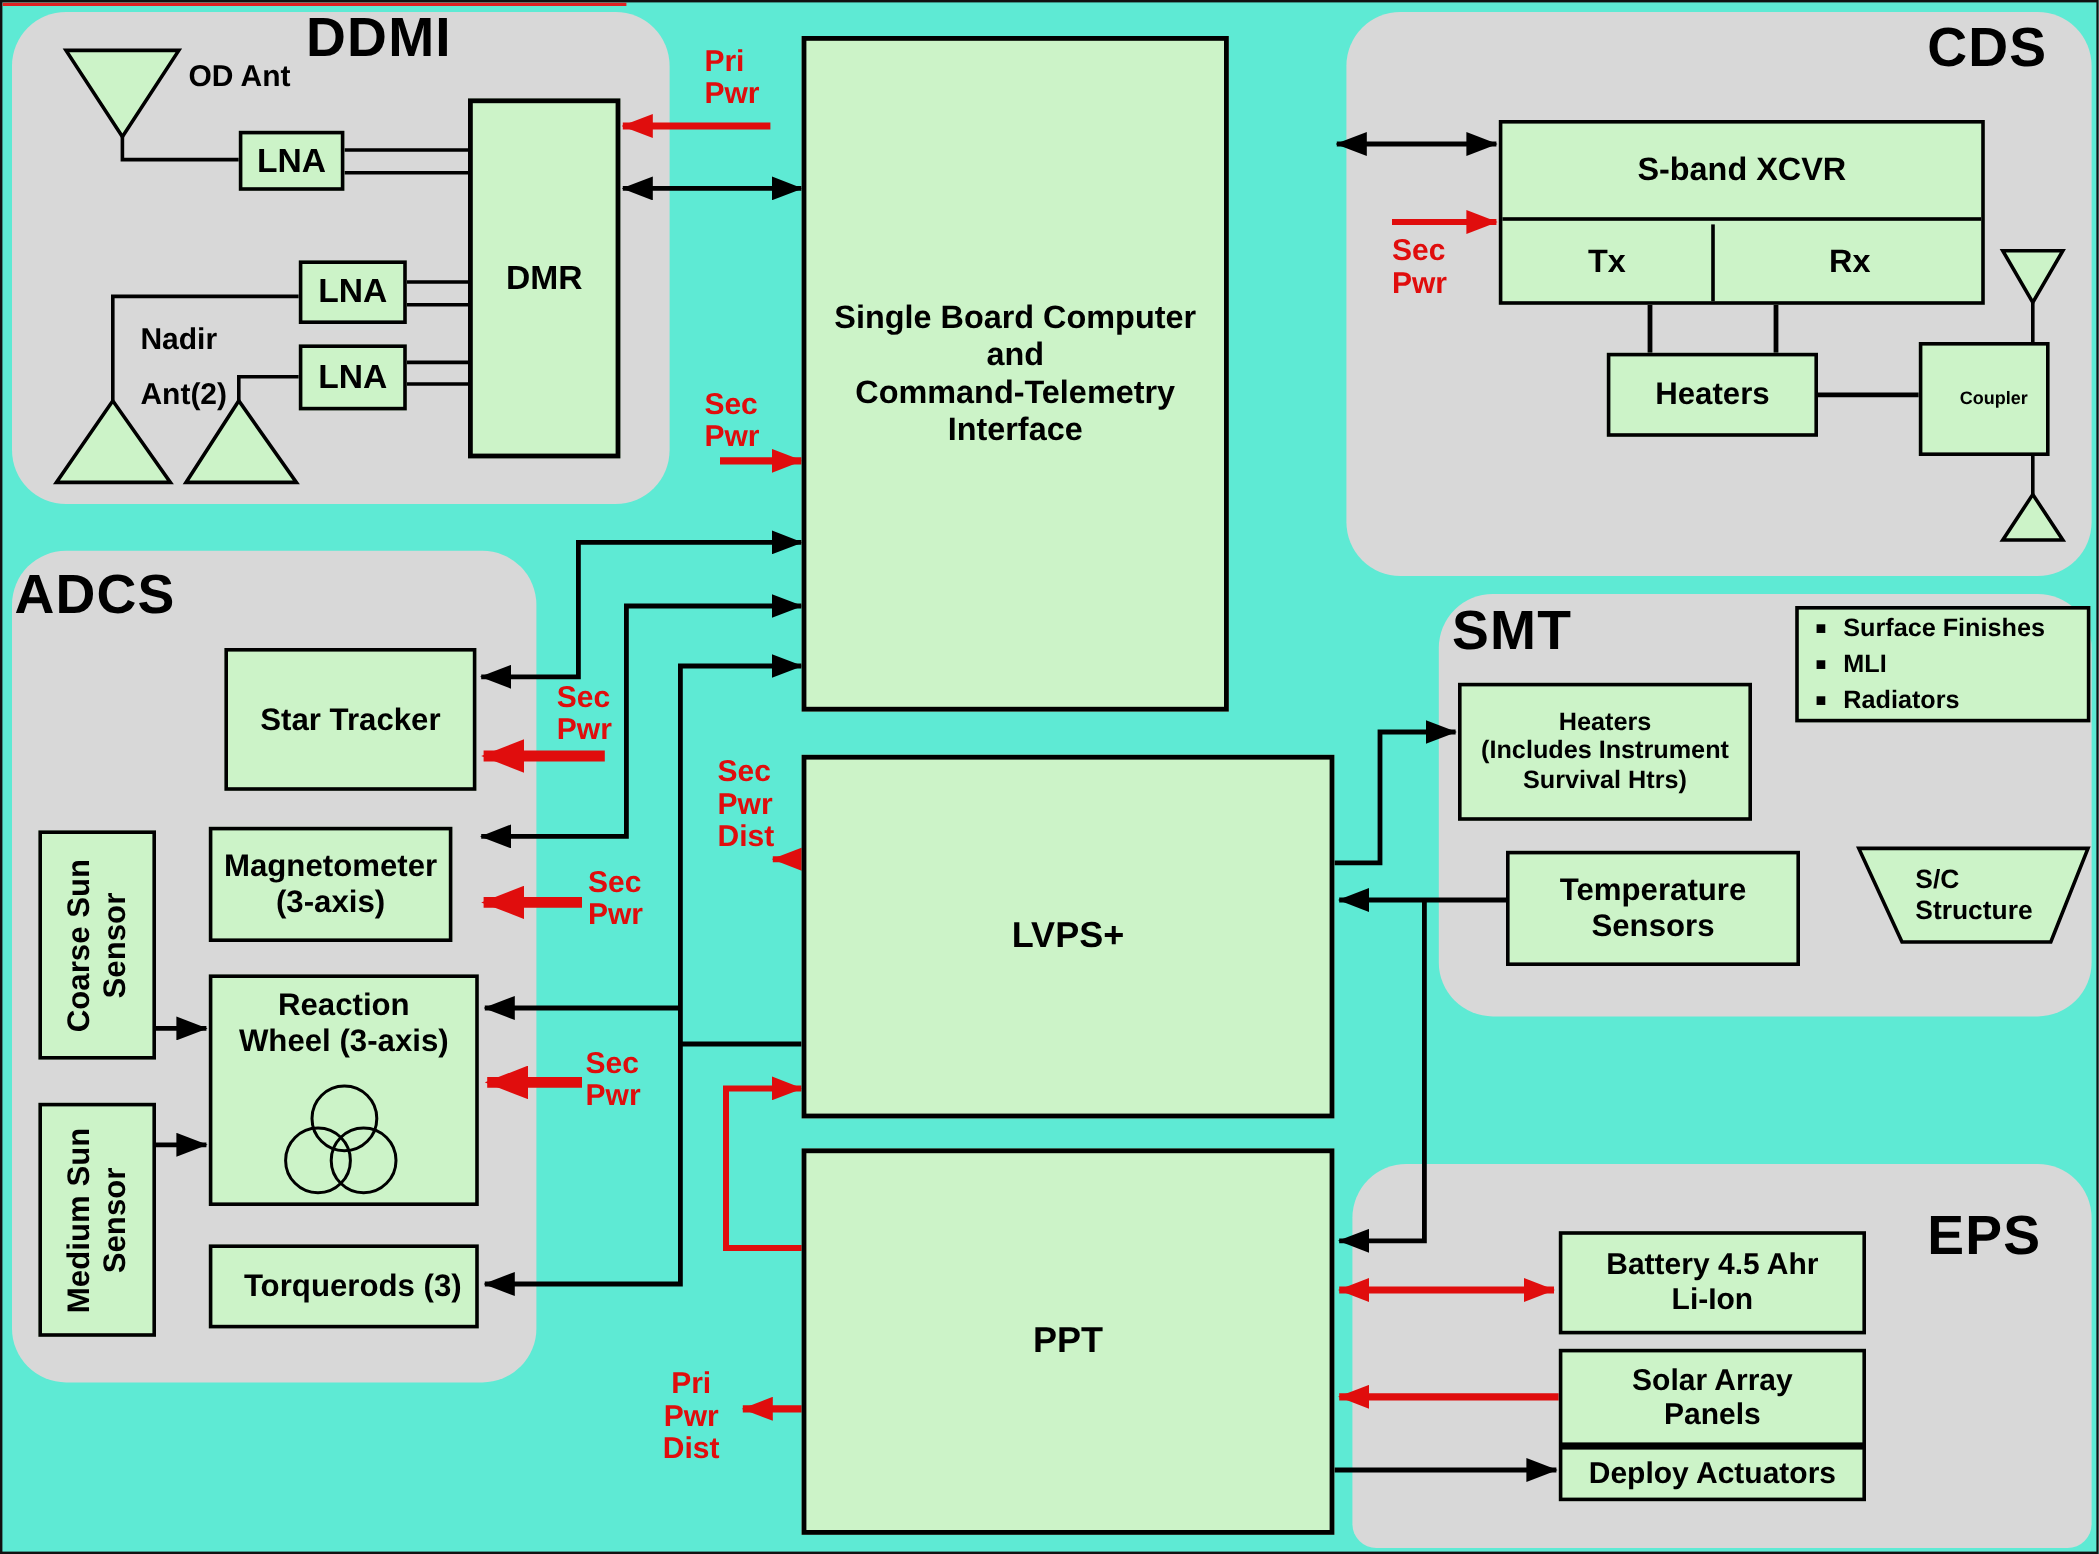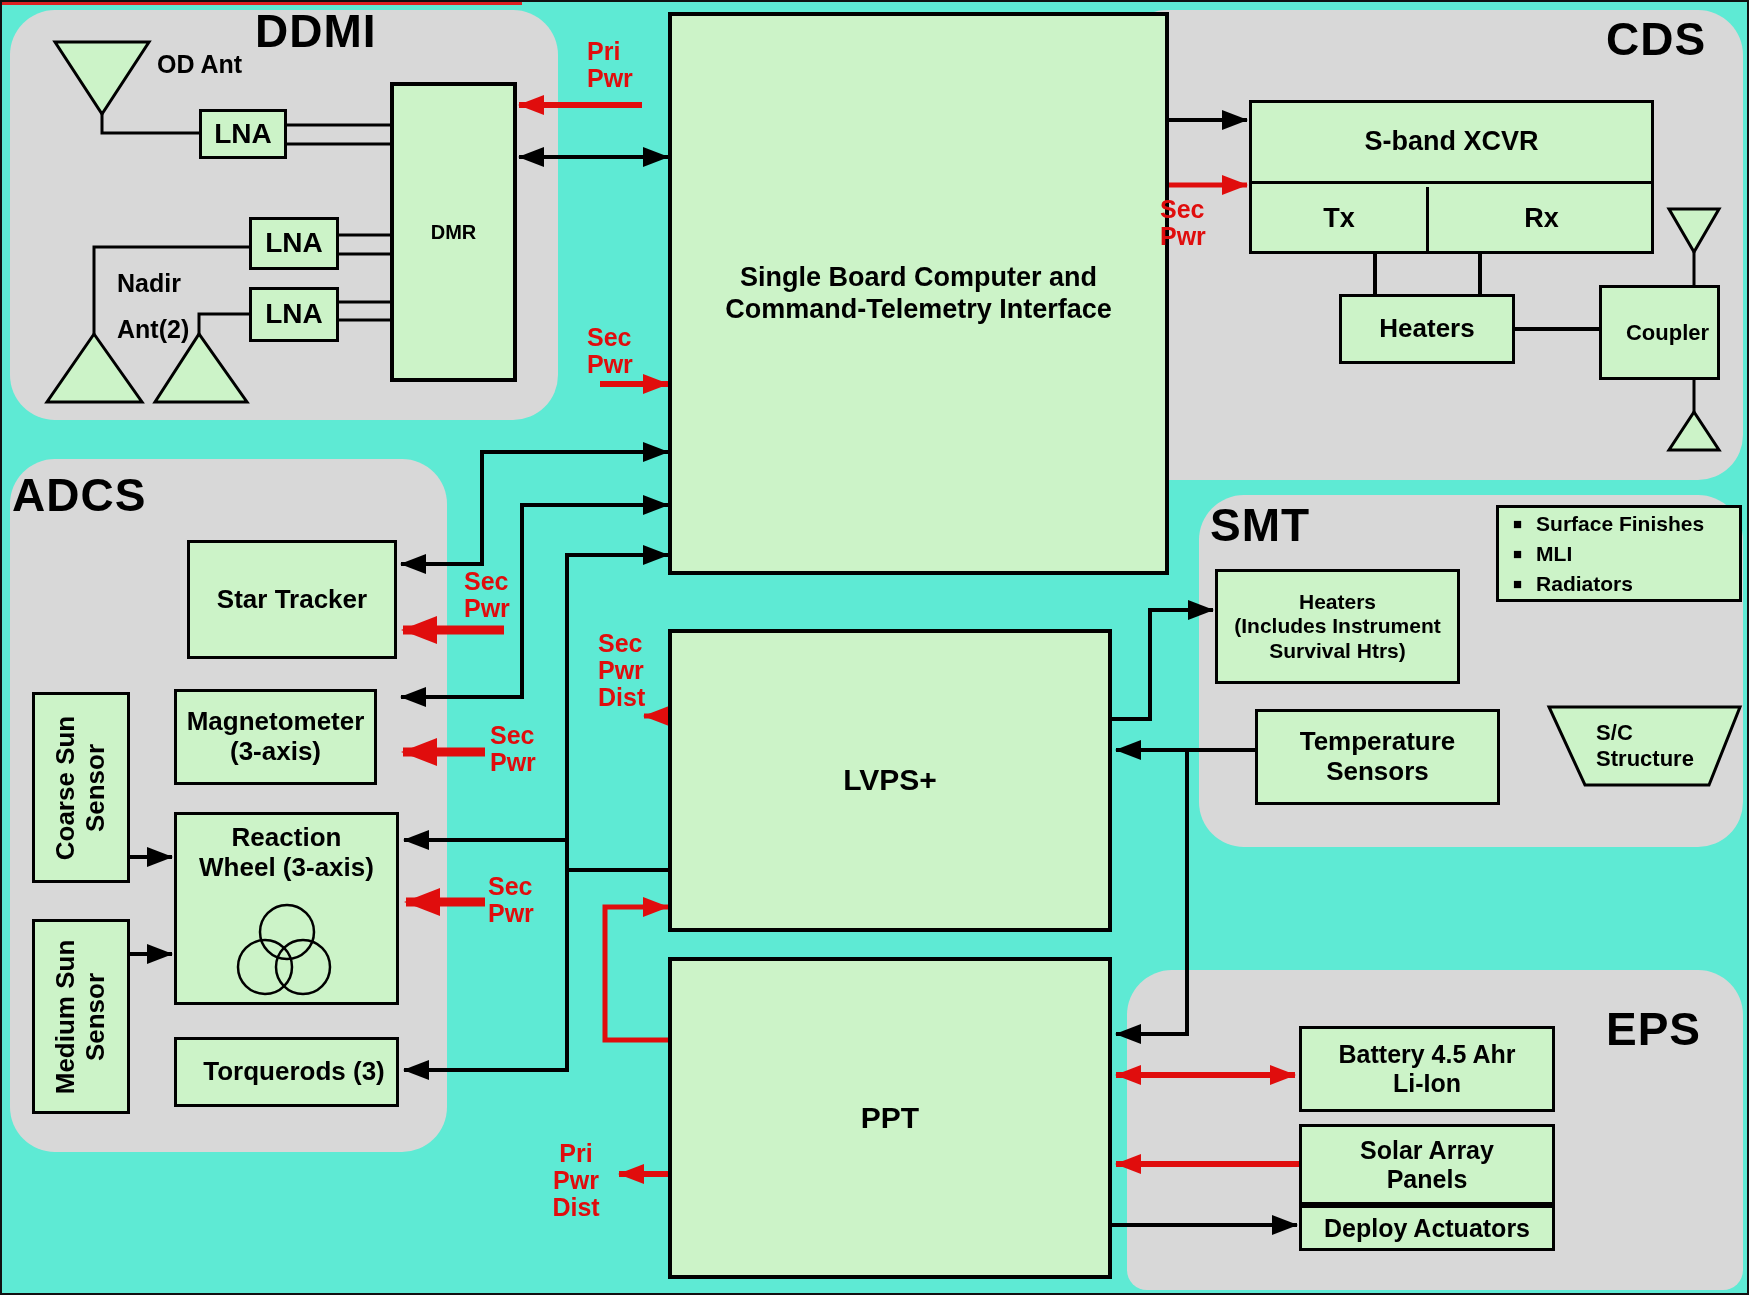--- a/index.html
+++ b/index.html
@@ -109,34 +109,34 @@
     <path d="M1114,1073 H1293" stroke="#e00d0d" stroke-width="6" marker-start="url(#mrs)" marker-end="url(#mr)"></path>
     <path d="M1297,1162 H1114" stroke="#e00d0d" stroke-width="6" marker-end="url(#mr)"></path>
   </svg>
 
   <div class="blabel" style="left:155px;top:48px;font-size:25px;">OD Ant</div>
   <div class="blabel" style="left:115px;top:258px;font-size:25px;line-height:46px;">Nadir
 Ant(2)</div>
   <div class="box" style="left:197px;top:107px;width:88px;height:50px;font-size:28px;">LNA</div>
   <div class="box" style="left:247px;top:215px;width:90px;height:53px;font-size:28px;">LNA</div>
   <div class="box" style="left:247px;top:285px;width:90px;height:55px;font-size:28px;">LNA</div>
-  <div class="box thick" style="left:388px;top:80px;width:127px;height:300px;font-size:20px;">DMR</div>
+  <div class="box thick" style="left:388px;top:80px;width:127px;height:300px;font-size:28px;">DMR</div>
 
-  <div class="box thick" style="left:666px;top:10px;width:501px;height:563px;font-size:27px;">Single Board Computer and
+  <div class="box thick" style="left:666px;top:28px;width:356px;height:563px;font-size:27px;">Single Board Computer and
 Command-Telemetry Interface</div>
   <div class="box thick" style="left:666px;top:627px;width:444px;height:303px;font-size:30px;">LVPS+</div>
   <div class="box thick" style="left:666px;top:955px;width:444px;height:322px;font-size:30px;">PPT</div>
 
   <div class="box" style="left:1247px;top:98px;width:405px;height:154px;padding:0;align-items:stretch;">
     <div class="xsub" style="left:0;top:0;right:0;height:81px;border-bottom:3px solid #000;">S-band XCVR</div>
     <div class="xsub" style="left:0;top:84px;width:177px;bottom:0;border-right:3px solid #000;">Tx</div>
     <div class="xsub" style="left:180px;top:84px;right:0;bottom:0;">Rx</div>
   </div>
   <div class="box" style="left:1337px;top:292px;width:176px;height:70px;">Heaters</div>
-  <div class="box" style="left:1597px;top:283px;width:121px;height:95px;font-size:22px;padding-left:16px;">Coupler</div>
+  <div class="box" style="left:1597px;top:283px;width:109px;height:95px;font-size:15px;padding-left:16px;">Coupler</div>
 
   <div class="box" style="left:185px;top:538px;width:210px;height:119px;">Star Tracker</div>
   <div class="box" style="left:172px;top:687px;width:203px;height:96px;">Magnetometer
 (3-axis)</div>
   <div class="box" style="left:172px;top:810px;width:225px;height:193px;padding:0;">
     <div style="position:absolute;left:0;top:8px;width:100%;text-align:center;">Reaction
 Wheel (3-axis)</div>
     <svg width="219" height="187" viewBox="0 0 219 187" style="position:absolute;left:0;top:0;">
       <circle cx="110" cy="117" r="27" fill="none" stroke="#000" stroke-width="2.5"></circle>
       <circle cx="88" cy="152" r="27" fill="none" stroke="#000" stroke-width="2.5"></circle>

